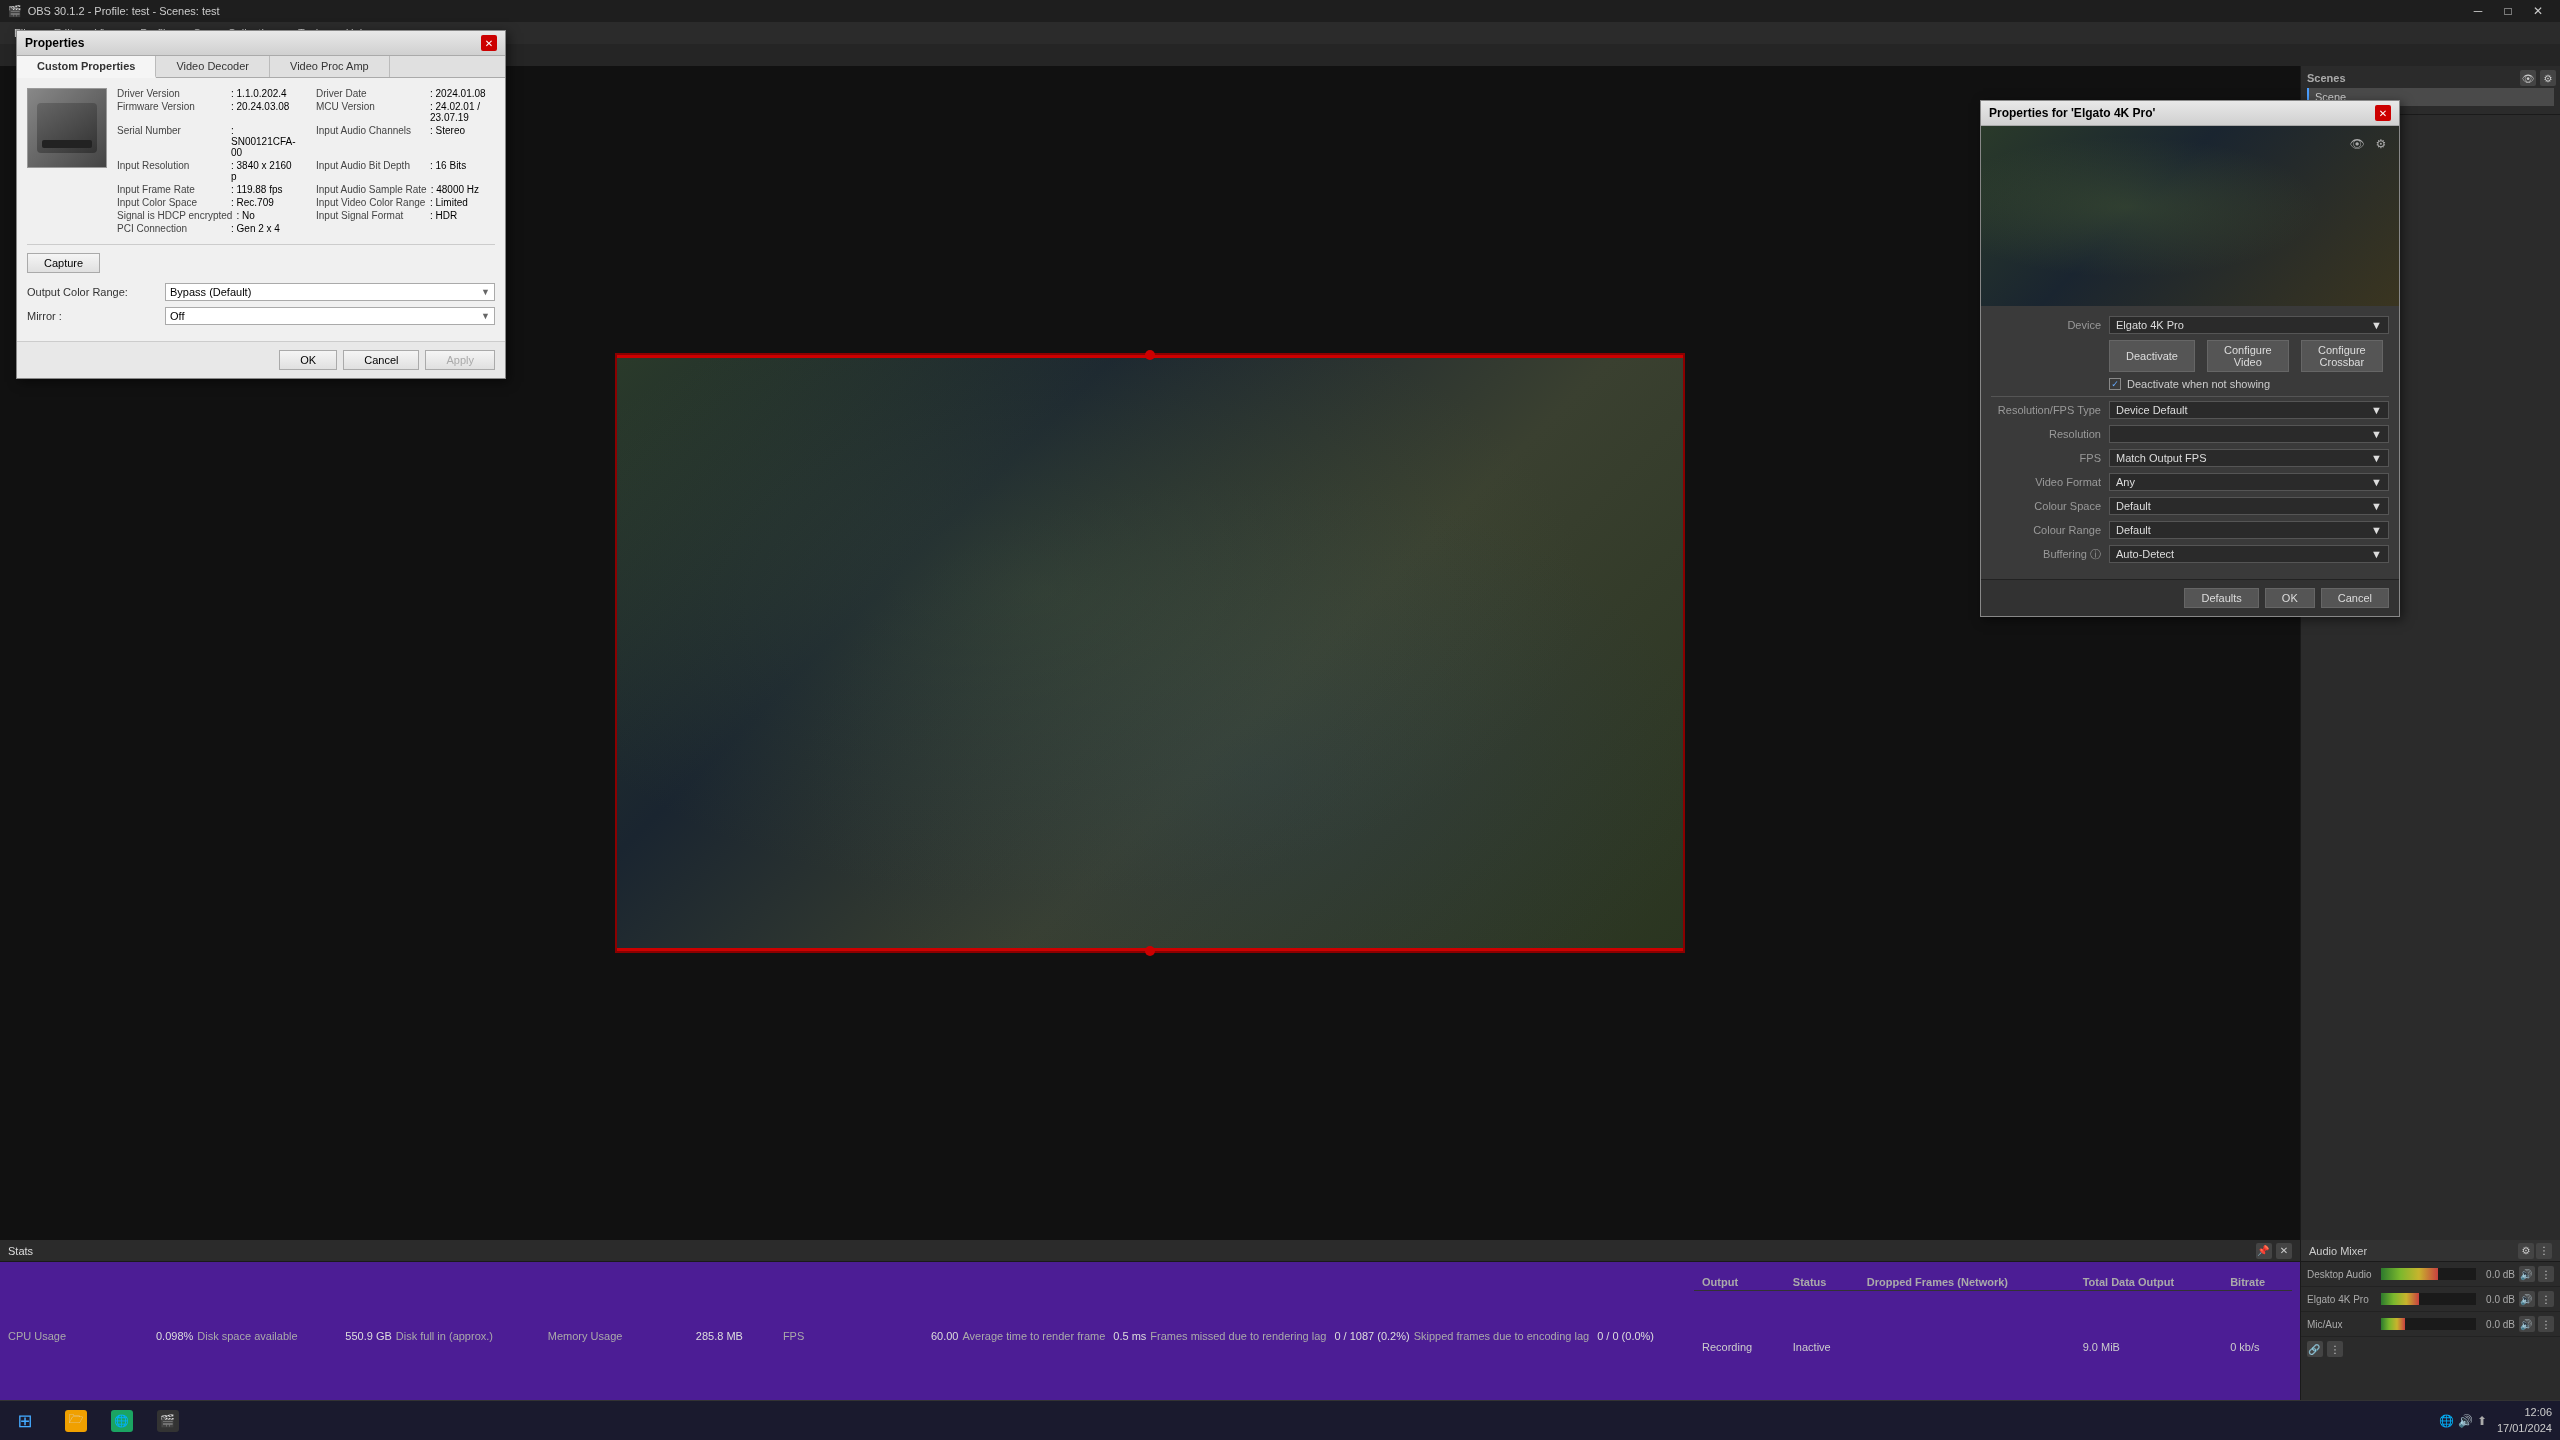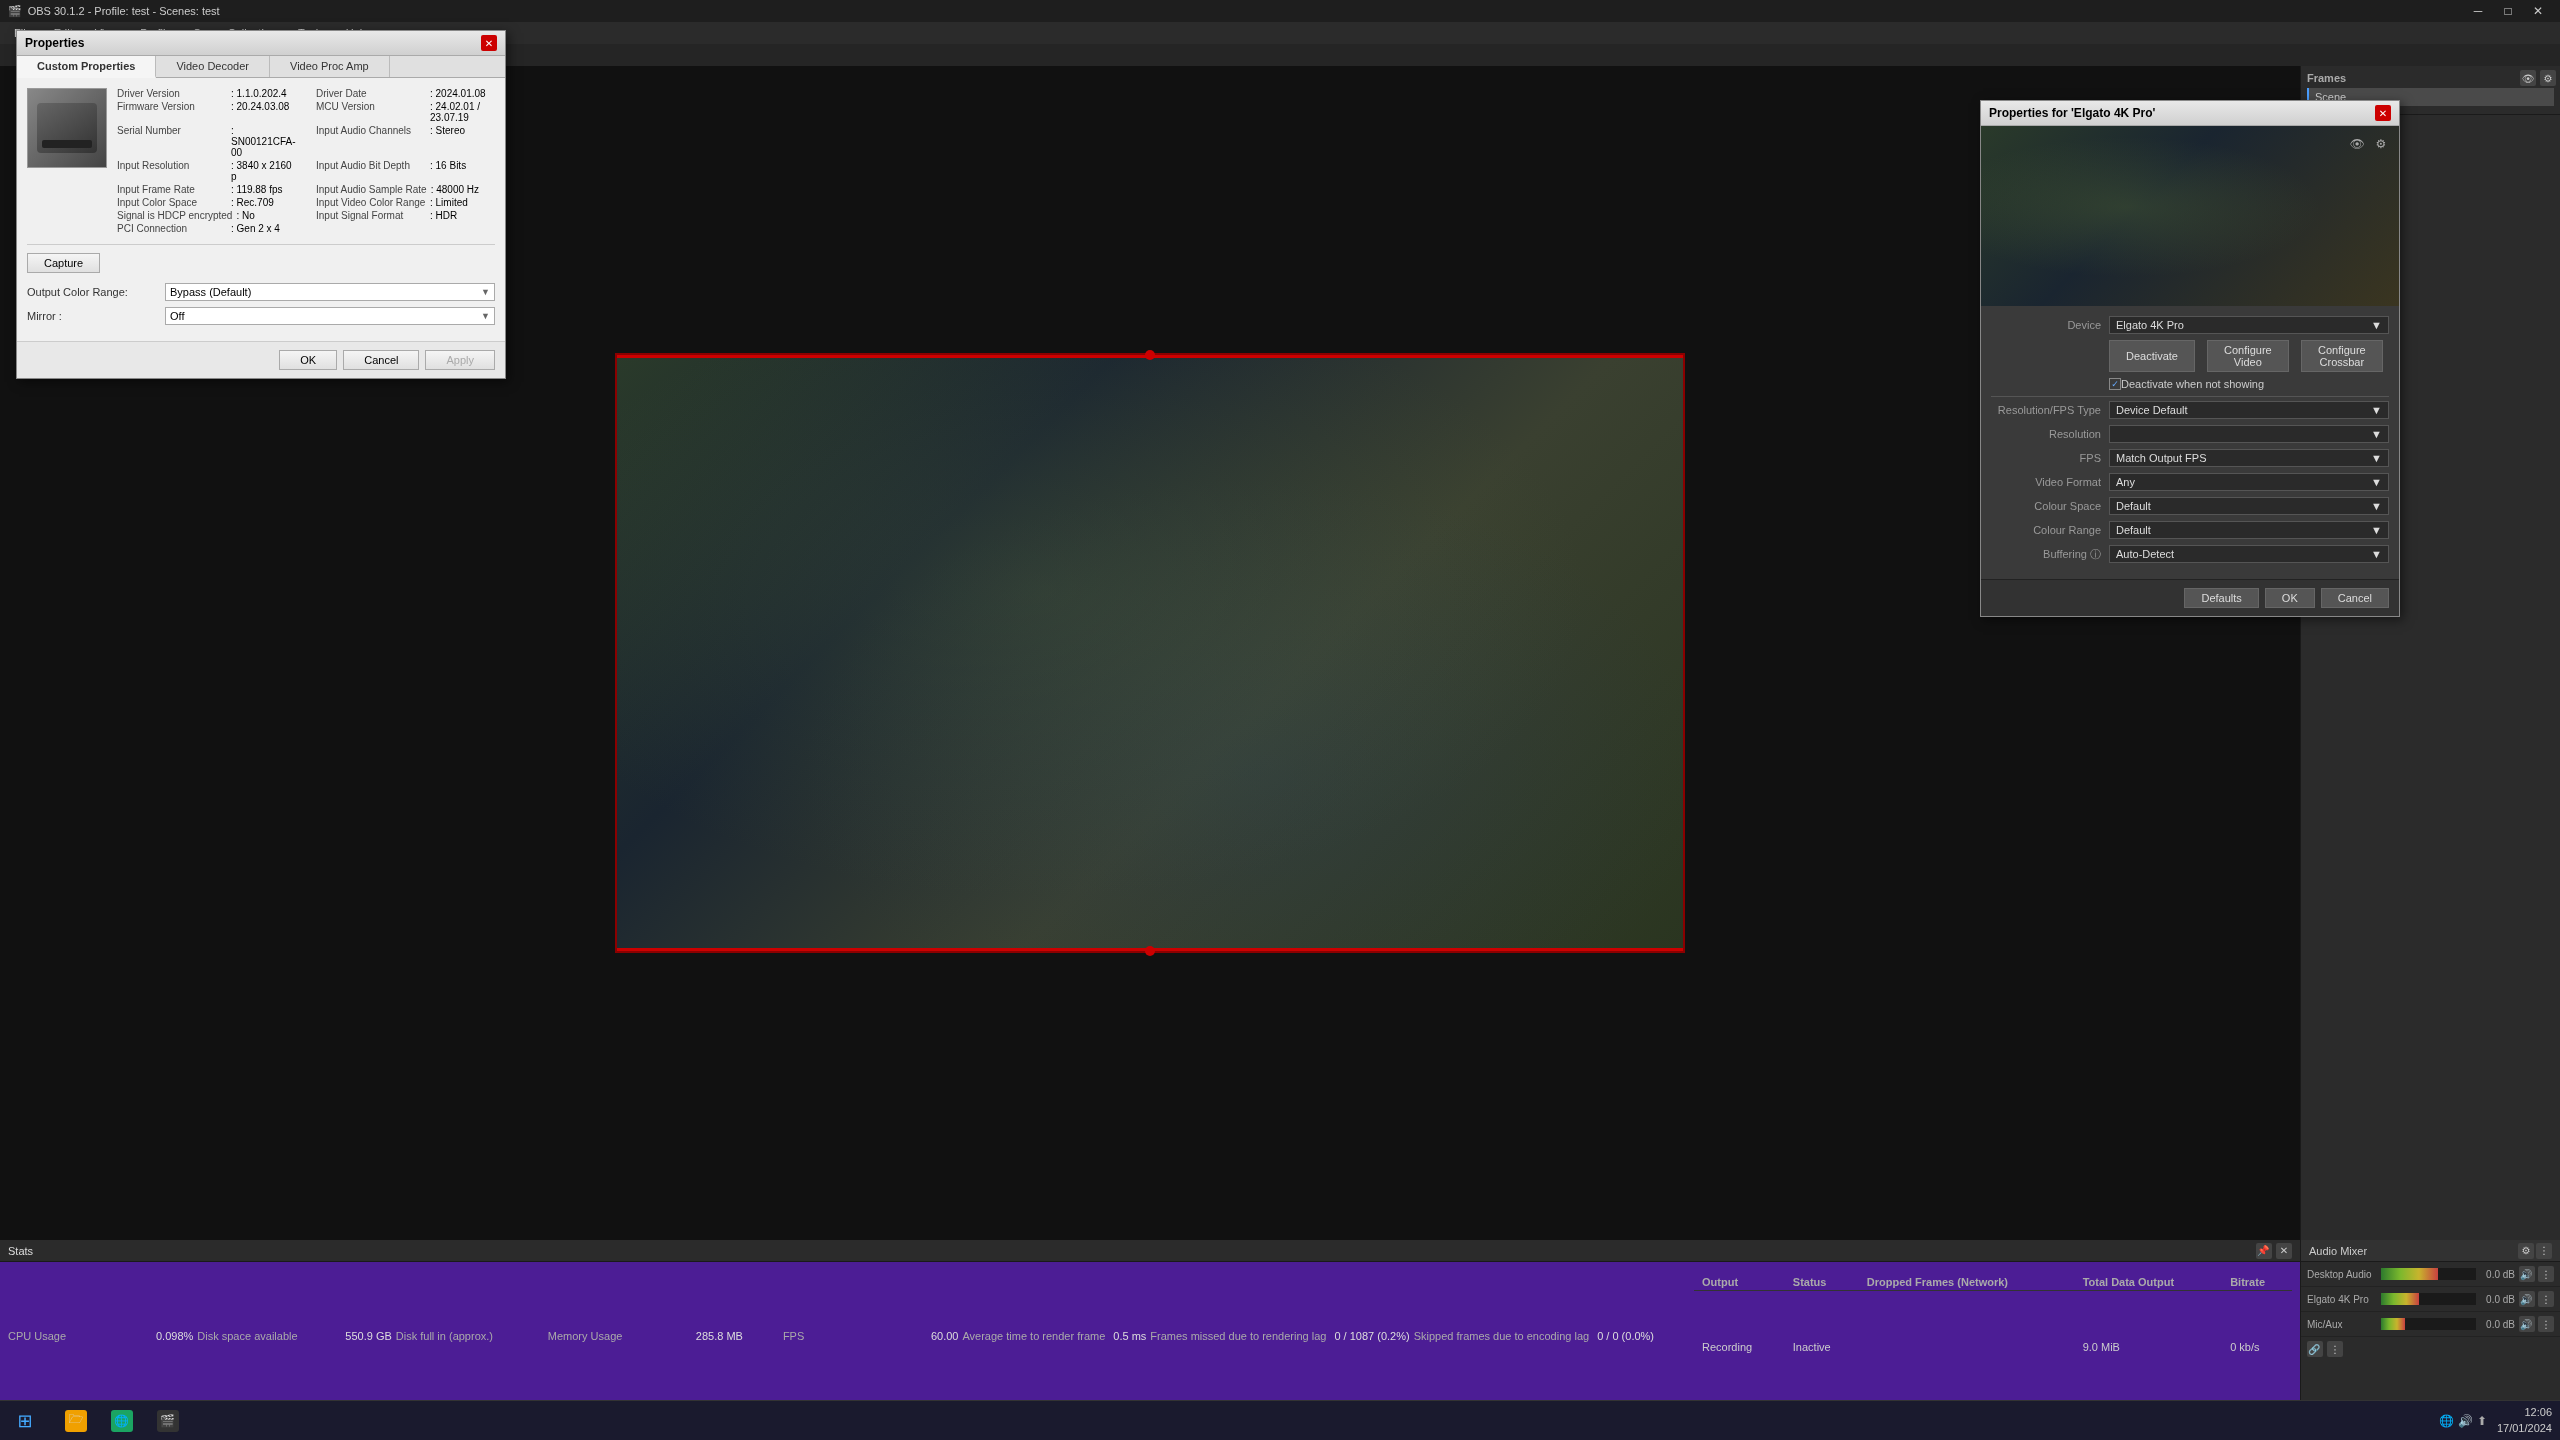--- a/index.html
+++ b/index.html
@@ -498,21 +498,21 @@
         <div class="scene-dot-top"></div>
       </div>
       <div class="scene-marker-bottom">
         <div class="scene-dot-bottom"></div>
       </div>
     </div>
   </div>
 
   <div class="right-panel">
     <div class="panel-section">
-      <div class="panel-section-title">Frames</div>
+      <div class="panel-section-title">Scenes</div>
       <div class="scene-item active">Scene</div>
     </div>
     <div style="position:absolute; top: 4px; right: 4px; display: flex; gap: 4px;">
       <button class="audio-btn">👁</button>
       <button class="audio-btn">⚙</button>
     </div>
   </div>
 
   <div class="bottom-area">
 
@@ -769,21 +769,21 @@
           <span>▼</span>
         </div>
       </div>
 
       <div style="display: flex; margin: 6px 0; margin-left: 118px; gap: 6px;">
         <button class="elgato-btn">Deactivate</button>
         <button class="elgato-btn">Configure Video</button>
         <button class="elgato-btn">Configure Crossbar</button>
       </div>
 
-      <div style="display: flex; align-items: center; margin-bottom: 6px; margin-left: 118px;">
+      <div style="display: flex; align-items: center; gap: 6px; margin-bottom: 6px; margin-left: 118px;">
         <div class="checkbox-box checked"></div>
         <span style="font-size: 11px; color: #ccc;">Deactivate when not showing</span>
       </div>
       <div class="divider-line"></div>
 
       <div class="elgato-row">
         <span class="elgato-label">Resolution/FPS Type</span>
         <div class="elgato-select">
           <span>Device Default</span>
           <span>▼</span>

